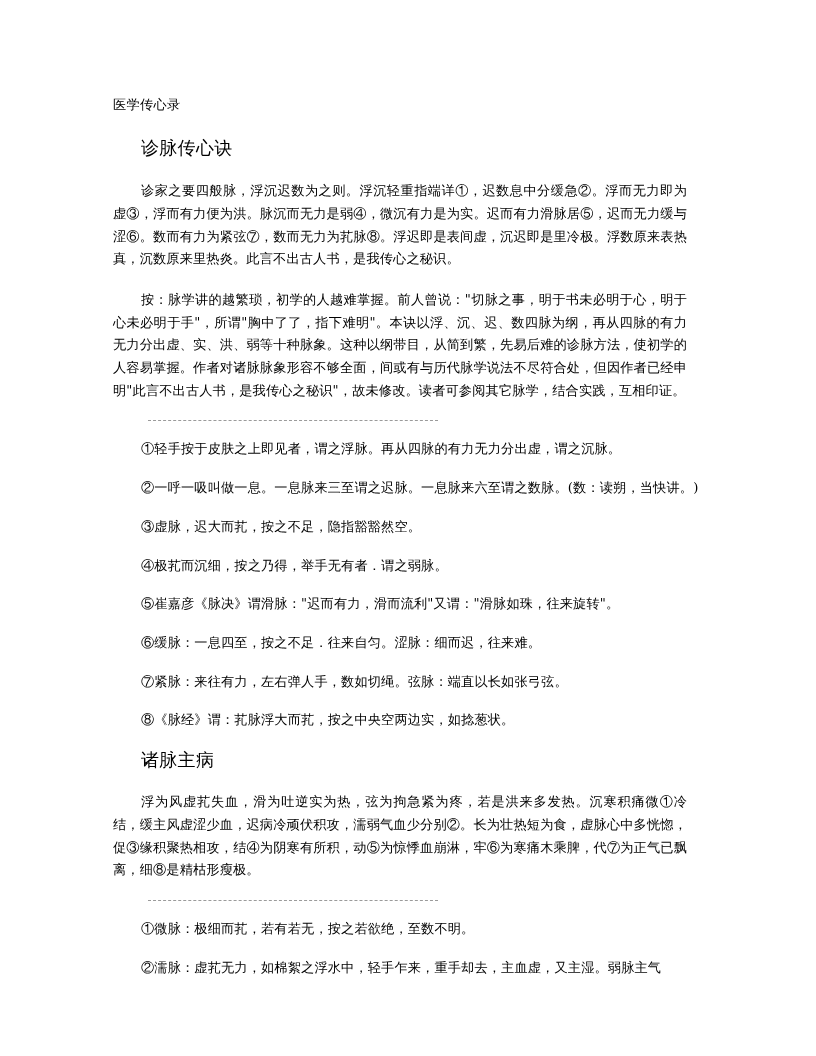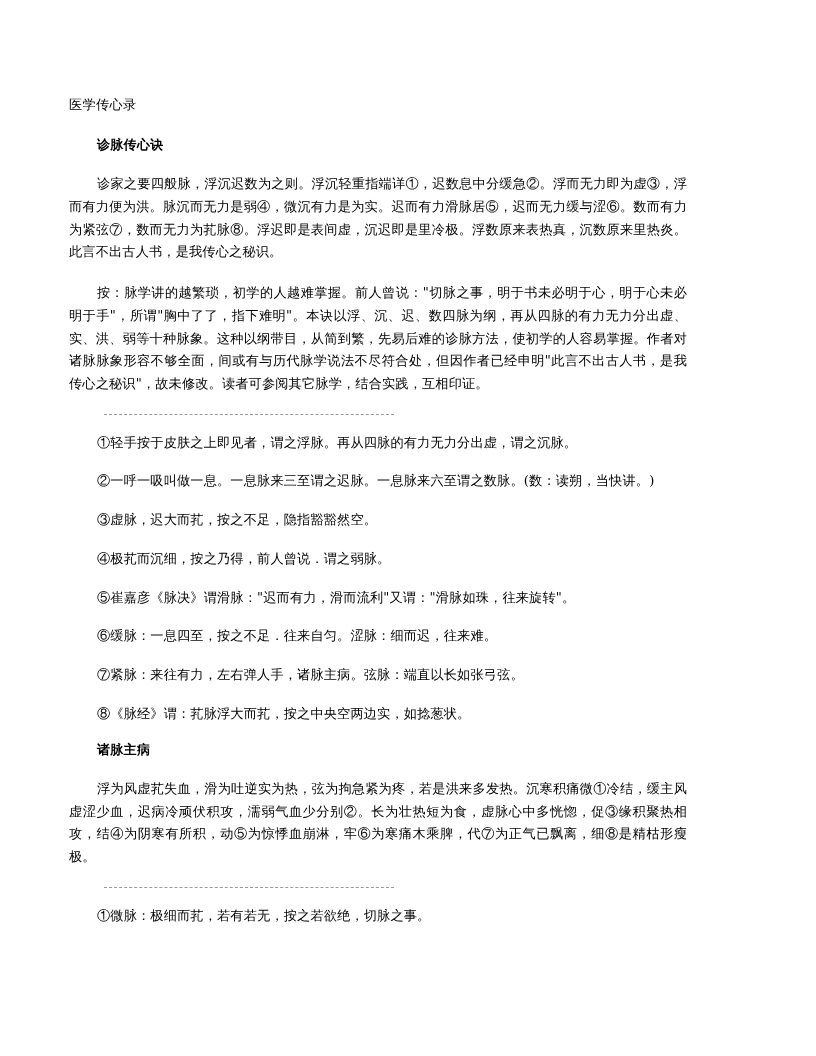--- a/index.html
+++ b/index.html
@@ -18,37 +18,37 @@
     -webkit-font-smoothing: antialiased;
   }
 
   .page {
     position: absolute;
     left: 0;
     top: 0;
     width: 816px;
     height: 1056px;
     box-sizing: border-box;
-    padding: 96px 113px 96px 69px;
+    padding: 96px 113px 96px 113px;
   }
 
   .doc-title {
     font-size: 13.2px;
     line-height: 1.35;
     margin: 0 0 22px 0;
     font-weight: normal;
     letter-spacing: 0.3px;
   }
 
   .section-heading {
-    font-size: 13px;
+    font-size: 18px;
     line-height: 1.35;
     margin: 0 0 20px 0;
     padding-left: 28px;
-    font-weight: bold;
+    font-weight: normal;
     letter-spacing: 0.3px;
   }
 
   .section-heading.tight {
     margin: 0 0 19px 0;
   }
 
   p.para {
     font-size: 13.2px;
     line-height: 1.72;
@@ -96,29 +96,30 @@
 
   <p class="para">按：脉学讲的越繁琐，初学的人越难掌握。前人曾说："切脉之事，明于书未必明于心，明于心未必明于手"，所谓"胸中了了，指下难明"。本诀以浮、沉、迟、数四脉为纲，再从四脉的有力无力分出虚、实、洪、弱等十种脉象。这种以纲带目，从简到繁，先易后难的诊脉方法，使初学的人容易掌握。作者对诸脉脉象形容不够全面，间或有与历代脉学说法不尽符合处，但因作者已经申明"此言不出古人书，是我传心之秘识"，故未修改。读者可参阅其它脉学，结合实践，互相印证。</p>
 
   <div class="divider-wrap">
     <span class="divider"></span>
   </div>
 
   <p class="note">①轻手按于皮肤之上即见者，谓之浮脉。再从四脉的有力无力分出虚，谓之沉脉。</p>
   <p class="note">②一呼一吸叫做一息。一息脉来三至谓之迟脉。一息脉来六至谓之数脉。(数：读朔，当快讲。)</p>
   <p class="note">③虚脉，迟大而芤，按之不足，隐指豁豁然空。</p>
-  <p class="note">④极芤而沉细，按之乃得，前人曾说．谓之弱脉。</p>
+  <p class="note">④极芤而沉细，按之乃得，举手无有者．谓之弱脉。</p>
   <p class="note">⑤崔嘉彦《脉决》谓滑脉："迟而有力，滑而流利"又谓："滑脉如珠，往来旋转"。</p>
   <p class="note">⑥缓脉：一息四至，按之不足．往来自匀。涩脉：细而迟，往来难。</p>
-  <p class="note">⑦紧脉：来往有力，左右弹人手，诸脉主病。弦脉：端直以长如张弓弦。</p>
+  <p class="note">⑦紧脉：来往有力，左右弹人手，数如切绳。弦脉：端直以长如张弓弦。</p>
   <p class="note">⑧《脉经》谓：芤脉浮大而芤，按之中央空两边实，如捻葱状。</p>
 
   <div class="section-heading tight">诸脉主病</div>
 
   <p class="para">浮为风虚芤失血，滑为吐逆实为热，弦为拘急紧为疼，若是洪来多发热。沉寒积痛微①冷结，缓主风虚涩少血，迟病冷顽伏积攻，濡弱气血少分别②。长为壮热短为食，虚脉心中多恍惚，促③缘积聚热相攻，结④为阴寒有所积，动⑤为惊悸血崩淋，牢⑥为寒痛木乘脾，代⑦为正气已飘离，细⑧是精枯形瘦极。</p>
 
   <div class="divider-wrap">
     <span class="divider"></span>
   </div>
 
-  <p class="note">①微脉：极细而芤，若有若无，按之若欲绝，切脉之事。</p>
+  <p class="note">①微脉：极细而芤，若有若无，按之若欲绝，至数不明。</p>
+  <p class="note">②濡脉：虚芤无力，如棉絮之浮水中，轻手乍来，重手却去，主血虚，又主湿。弱脉主气</p>
 
 </div>
 
 </body></html>

